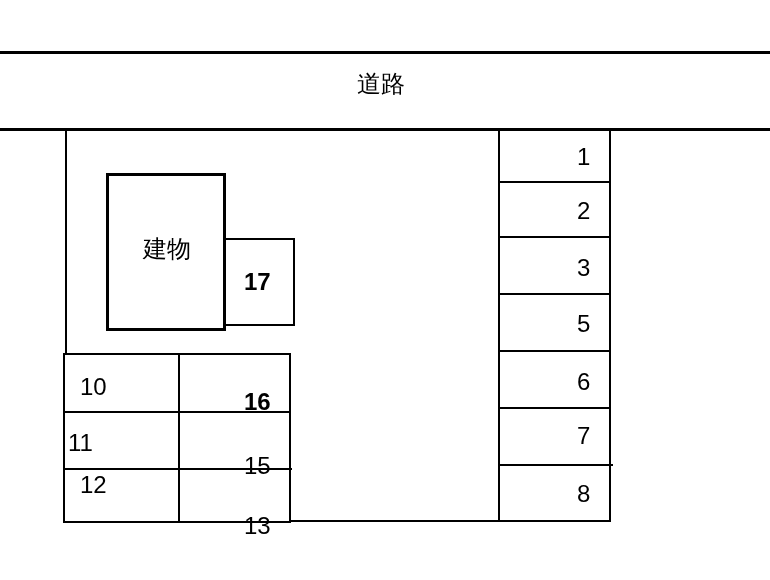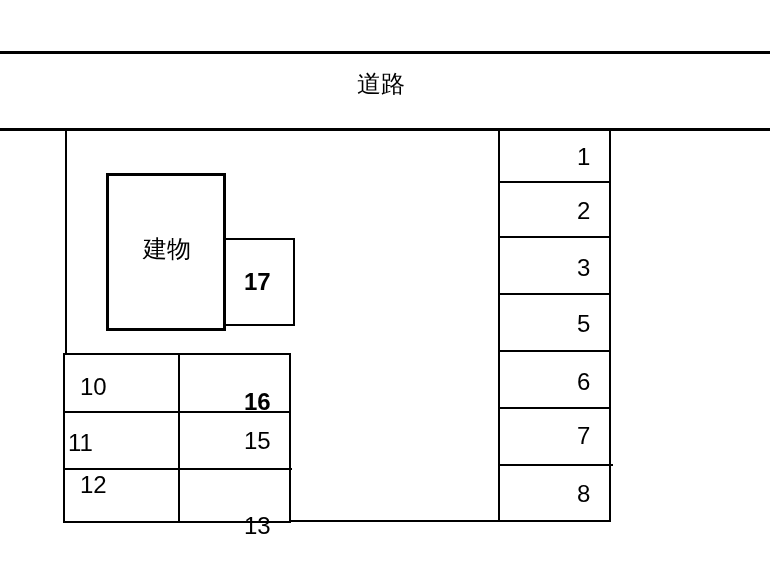--- a/index.html
+++ b/index.html
@@ -33,21 +33,21 @@
 
   <div class="box" style="left:63px;top:353px;width:228px;height:170px;"></div>
   <div class="line" style="left:178px;top:354px;width:2px;height:168px;"></div>
   <div class="line" style="left:64px;top:411px;width:226px;height:2px;"></div>
   <div class="line" style="left:64px;top:468px;width:228px;height:2px;"></div>
 
   <div class="label" style="left:80px;top:375px;">10</div>
   <div class="label" style="left:68px;top:431px;">11</div>
   <div class="label" style="left:80px;top:473px;">12</div>
   <div class="label" style="left:244px;top:390px;font-weight:bold;">16</div>
-  <div class="label" style="left:244px;top:429px;">15</div>
+  <div class="label" style="left:244px;top:454px;">15</div>
   <div class="label" style="left:244px;top:486px;margin-top:28px;">13</div>
 
   <div class="line" style="left:498px;top:129px;width:2px;height:393px;"></div>
   <div class="line" style="left:609px;top:129px;width:2px;height:393px;"></div>
   <div class="line" style="left:499px;top:181px;width:112px;height:2px;"></div>
   <div class="line" style="left:499px;top:236px;width:112px;height:2px;"></div>
   <div class="line" style="left:499px;top:293px;width:112px;height:2px;"></div>
   <div class="line" style="left:499px;top:350px;width:112px;height:2px;"></div>
   <div class="line" style="left:499px;top:407px;width:112px;height:2px;"></div>
   <div class="line" style="left:499px;top:464px;width:114px;height:2px;"></div>

